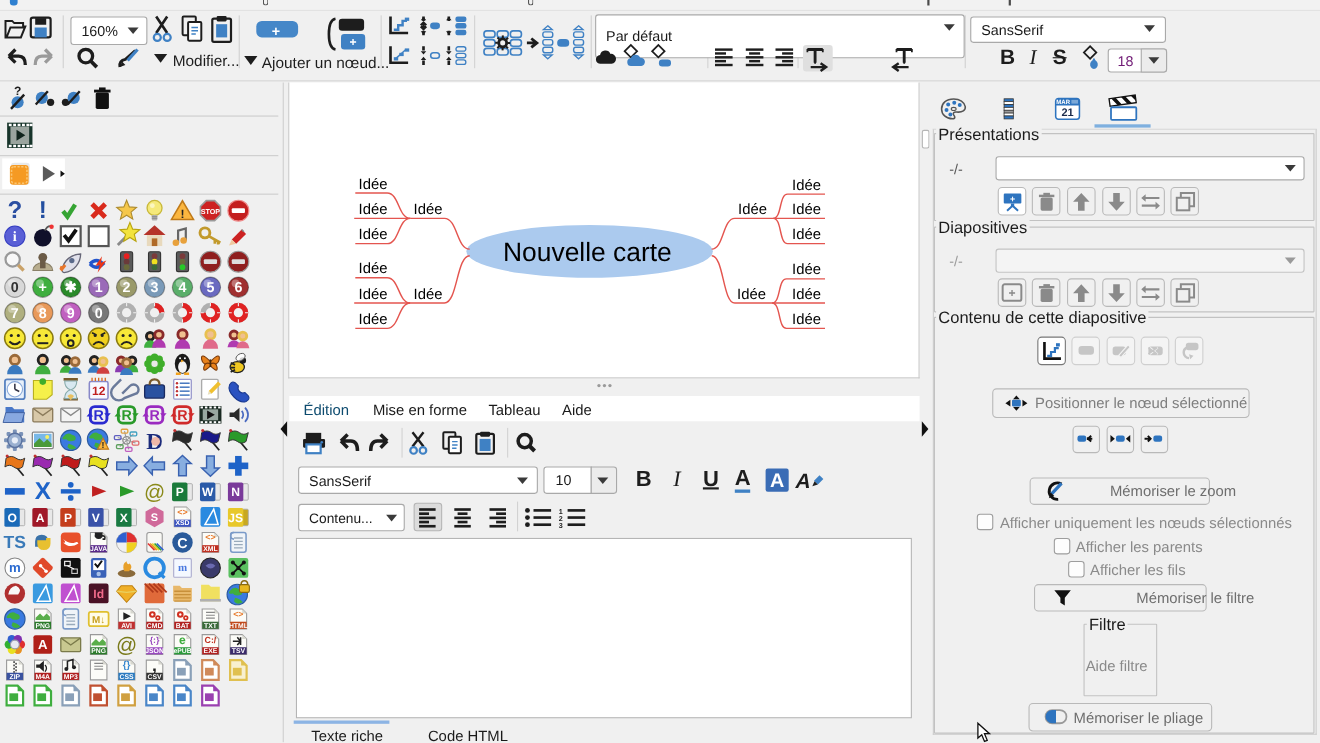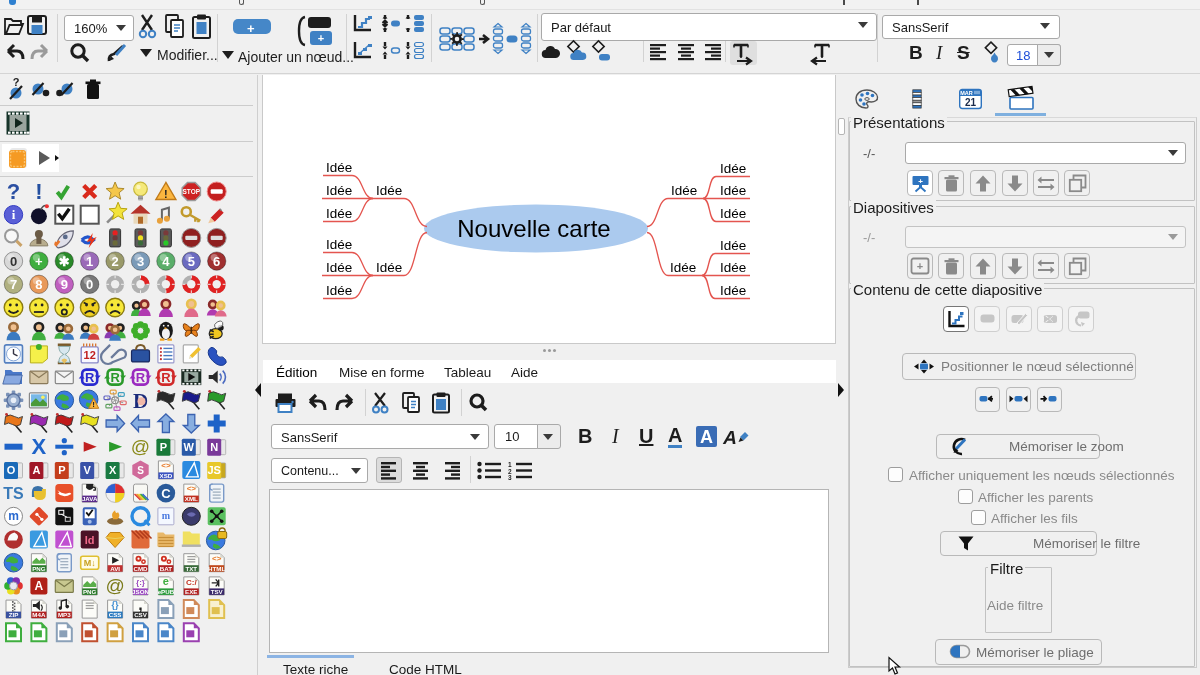--- a/index.html
+++ b/index.html
@@ -157,21 +157,21 @@
 <svg class="a" style="left:506px;top:35px" width="12" height="8" viewBox="0 0 12 8">
     <rect x="0.5" y="0.5" width="11" height="7" rx="3.5" fill="#3f81c4"></rect>
   </svg>
 <svg class="a" style="left:520px;top:23px" width="12" height="31" viewBox="0 0 12 31">
     <path d="M6 0.5 L10 4 H2 Z" fill="none" stroke="#3f81c4" stroke-width="1.2"></path>
     <rect x="1.5" y="6" width="9" height="5" rx="2" fill="none" stroke="#3f81c4" stroke-width="1.3"></rect>
     <rect x="1.5" y="13" width="9" height="5" rx="2" fill="none" stroke="#3f81c4" stroke-width="1.3"></rect>
     <rect x="1.5" y="20" width="9" height="5" rx="2" fill="none" stroke="#3f81c4" stroke-width="1.3"></rect>
     <path d="M6 30.5 L10 27 H2 Z" fill="none" stroke="#3f81c4" stroke-width="1.2"></path>
   </svg>
-<div class="combo" style="left:541px;top:13px;width:336px;height:28px">
+<div class="combo" style="left:541px;top:13px;width:336px;height:40px">
     <span class="t">Par défaut</span>
   </div>
 <div class="carr" style="left:858px;top:22px"></div>
 <svg class="a" style="left:542px;top:46px" width="18" height="13" viewBox="0 0 18 13">
     <path d="M4 12 a4 4 0 0 1 -0.5-8 a5 5 0 0 1 9.5-1 a4 4 0 0 1 1 9 z" fill="#1d1d1d"></path>
   </svg>
 <svg class="a" style="left:566px;top:42px" width="20" height="19" viewBox="0 0 20 19">
     <rect x="3.5" y="0.5" width="8" height="8" transform="rotate(45 7.5 4.5)" fill="none" stroke="#1d1d1d" stroke-width="1.6"></rect>
     <path d="M8 18 a3.5 3.5 0 0 1 -0.5-7 a4.5 4.5 0 0 1 8.5-0.5 a3.5 3.5 0 0 1 1 7.5 z" fill="#3f81c4"></path>
   </svg>
@@ -216,21 +216,21 @@
   </div>
 <div class="carr" style="left:1040px;top:23px"></div>
 <div class="a" style="left:909px;top:42px;font-size:19px;font-weight:bold;color:#1d1d1d">B</div>
 <div class="a" style="left:936px;top:42px;font-size:19px;font-style:italic;font-family:'Liberation Serif',serif;color:#1d1d1d">I</div>
 <div class="a" style="left:957px;top:42px;font-size:19px;font-weight:bold;color:#1d1d1d;text-decoration:line-through">S</div>
 <svg class="a" style="left:983px;top:43px" width="18" height="20" viewBox="0 0 18 20">
     <rect x="4" y="0.8" width="8" height="8" transform="rotate(45 8 4.8)" fill="none" stroke="#1d1d1d" stroke-width="1.6"></rect>
     <path d="M13 12 a3.5 4 0 1 1 -3 0 l1.5-2.5 z" fill="#3f81c4"></path>
   </svg>
 <div class="a" style="left:1007px;top:44px;width:54px;height:22px;background:#fff;border:1px solid #a9a9a9;border-radius:3px"></div>
-<div class="a" style="left:1016px;top:48px;font-size:13px;color:#1d4ed8">18</div>
+<div class="a" style="left:1016px;top:48px;font-size:13px;color:#701a75">18</div>
 <div class="a" style="left:1037px;top:44px;width:24px;height:22px;background:#ececec;border:1px solid #a9a9a9;border-radius:0 3px 3px 0"></div>
 <div class="carr" style="left:1044px;top:52px"></div>
 <div class="a" style="left:0;top:75px;width:258px;height:600px;background:#f0f0f0;border-right:1px solid #cfcfcf"></div>
 <svg class="a" style="left:8px;top:78px" width="16" height="22" viewBox="0 0 16 22">
     <text x="8" y="8" font-size="11" font-weight="bold" fill="#1d1d1d" text-anchor="middle">?</text>
     <circle cx="8" cy="15" r="5.5" fill="#3f81c4"></circle>
     <path d="M2 21 L14 8" stroke="#1d1d1d" stroke-width="2.2"></path>
   </svg>
 <svg class="a" style="left:32px;top:82px" width="17" height="16" viewBox="0 0 17 16">
     <circle cx="6" cy="7" r="5.5" fill="#3f81c4"></circle>
@@ -925,21 +925,21 @@
     <text x="407" y="196.5" font-size="13.5" fill="#000" font-family="Liberation Sans">Idée</text>
     <text x="457" y="97.5" font-size="13.5" fill="#000" font-family="Liberation Sans">Idée</text>
     <text x="457" y="119.5" font-size="13.5" fill="#000" font-family="Liberation Sans">Idée</text>
     <text x="457" y="142.5" font-size="13.5" fill="#000" font-family="Liberation Sans">Idée</text>
     <text x="457" y="174.5" font-size="13.5" fill="#000" font-family="Liberation Sans">Idée</text>
     <text x="457" y="196.5" font-size="13.5" fill="#000" font-family="Liberation Sans">Idée</text>
     <text x="457" y="219.5" font-size="13.5" fill="#000" font-family="Liberation Sans">Idée</text>
   </svg>
 <div class="a" style="left:543px;top:349px;width:3px;height:3px;border-radius:2px;background:#9a9a9a;box-shadow:5px 0 0 #9a9a9a,10px 0 0 #9a9a9a"></div>
 <div class="a" style="left:263px;top:360px;width:573px;height:23px;background:#fff"></div>
-<div class="a" style="left:276px;top:365px;font-size:13.5px;color:#000000">Édition</div>
+<div class="a" style="left:276px;top:365px;font-size:13.5px;color:#0c4a6e">Édition</div>
 <div class="a" style="left:339px;top:365px;font-size:13.5px;color:#1a1a1a">Mise en forme</div>
 <div class="a" style="left:444px;top:365px;font-size:13.5px;color:#1a1a1a">Tableau</div>
 <div class="a" style="left:511px;top:365px;font-size:13.5px;color:#1a1a1a">Aide</div>
 <svg class="a" style="left:275px;top:393px" width="22" height="20" viewBox="0 0 22 20">
     <rect x="3" y="0.5" width="14" height="6" fill="#1d1d1d"></rect>
     <rect x="0.5" y="6" width="20" height="8" rx="1" fill="#1d1d1d"></rect>
     <rect x="3.5" y="11" width="13" height="8" fill="#fff" stroke="#3f81c4" stroke-width="2"></rect>
     <circle cx="17.5" cy="9" r="1.2" fill="#3f81c4"></circle>
   </svg>
 <svg class="a" style="left:306px;top:393px" width="21" height="19" viewBox="0 0 21 19">

